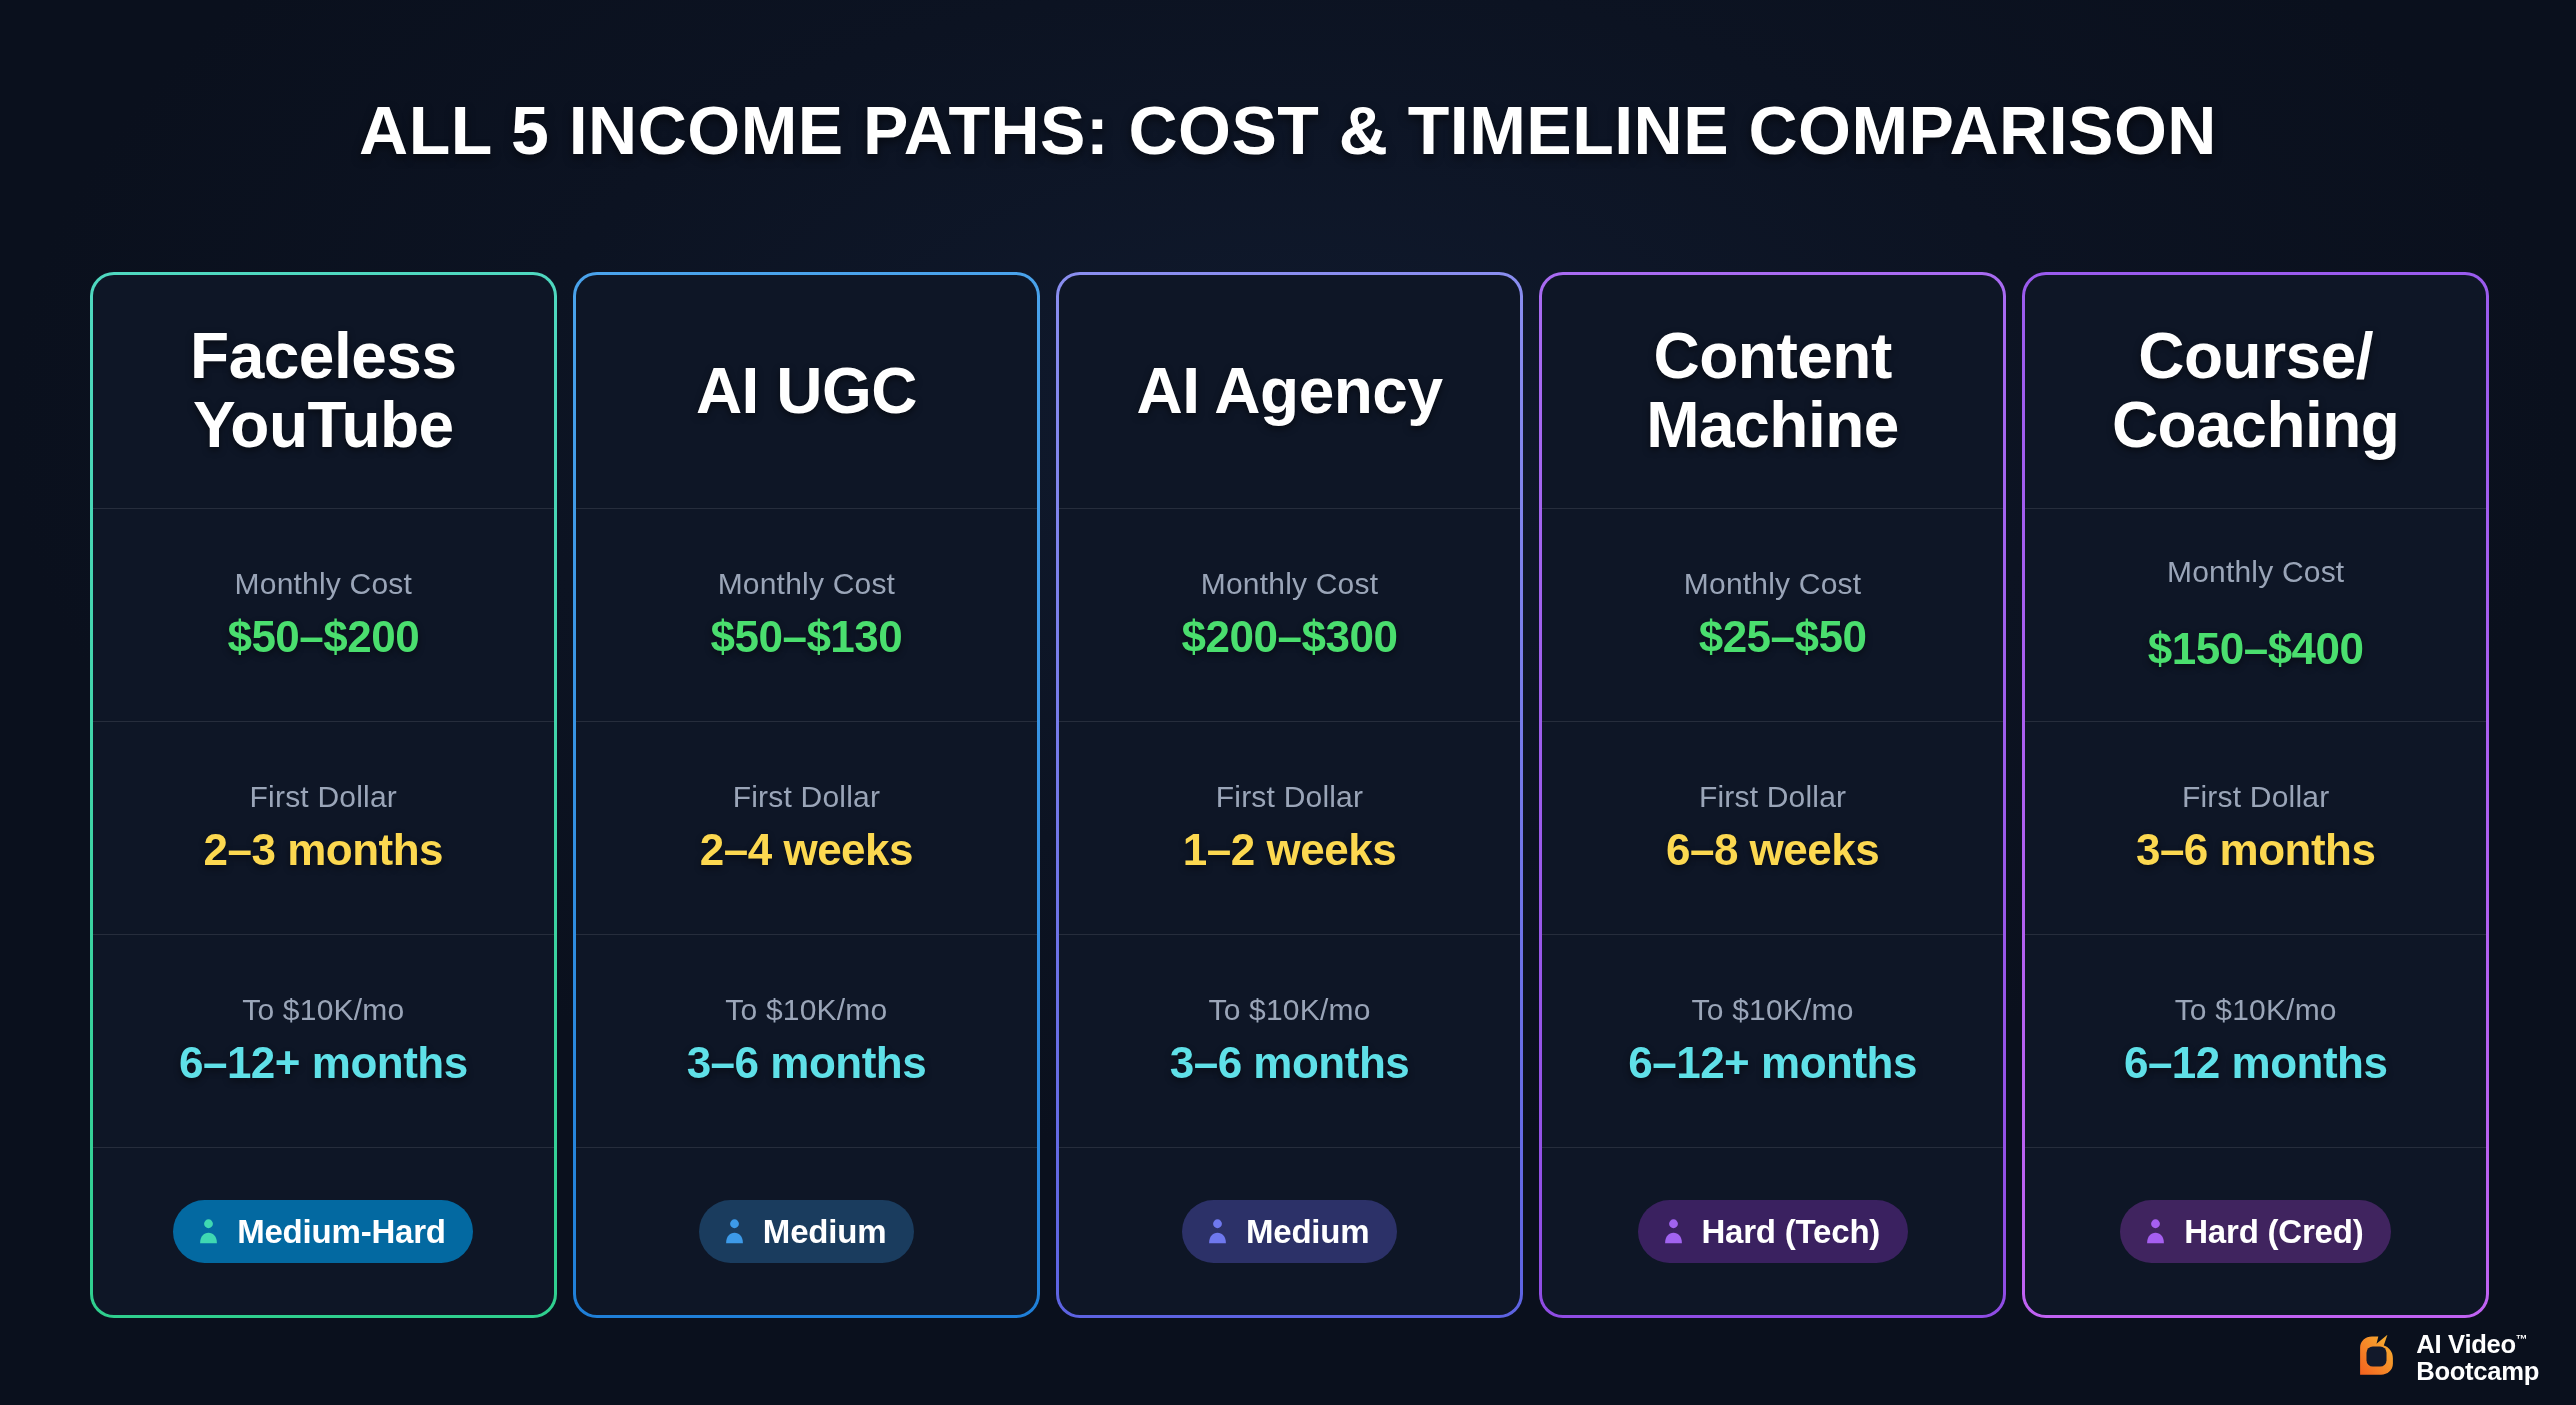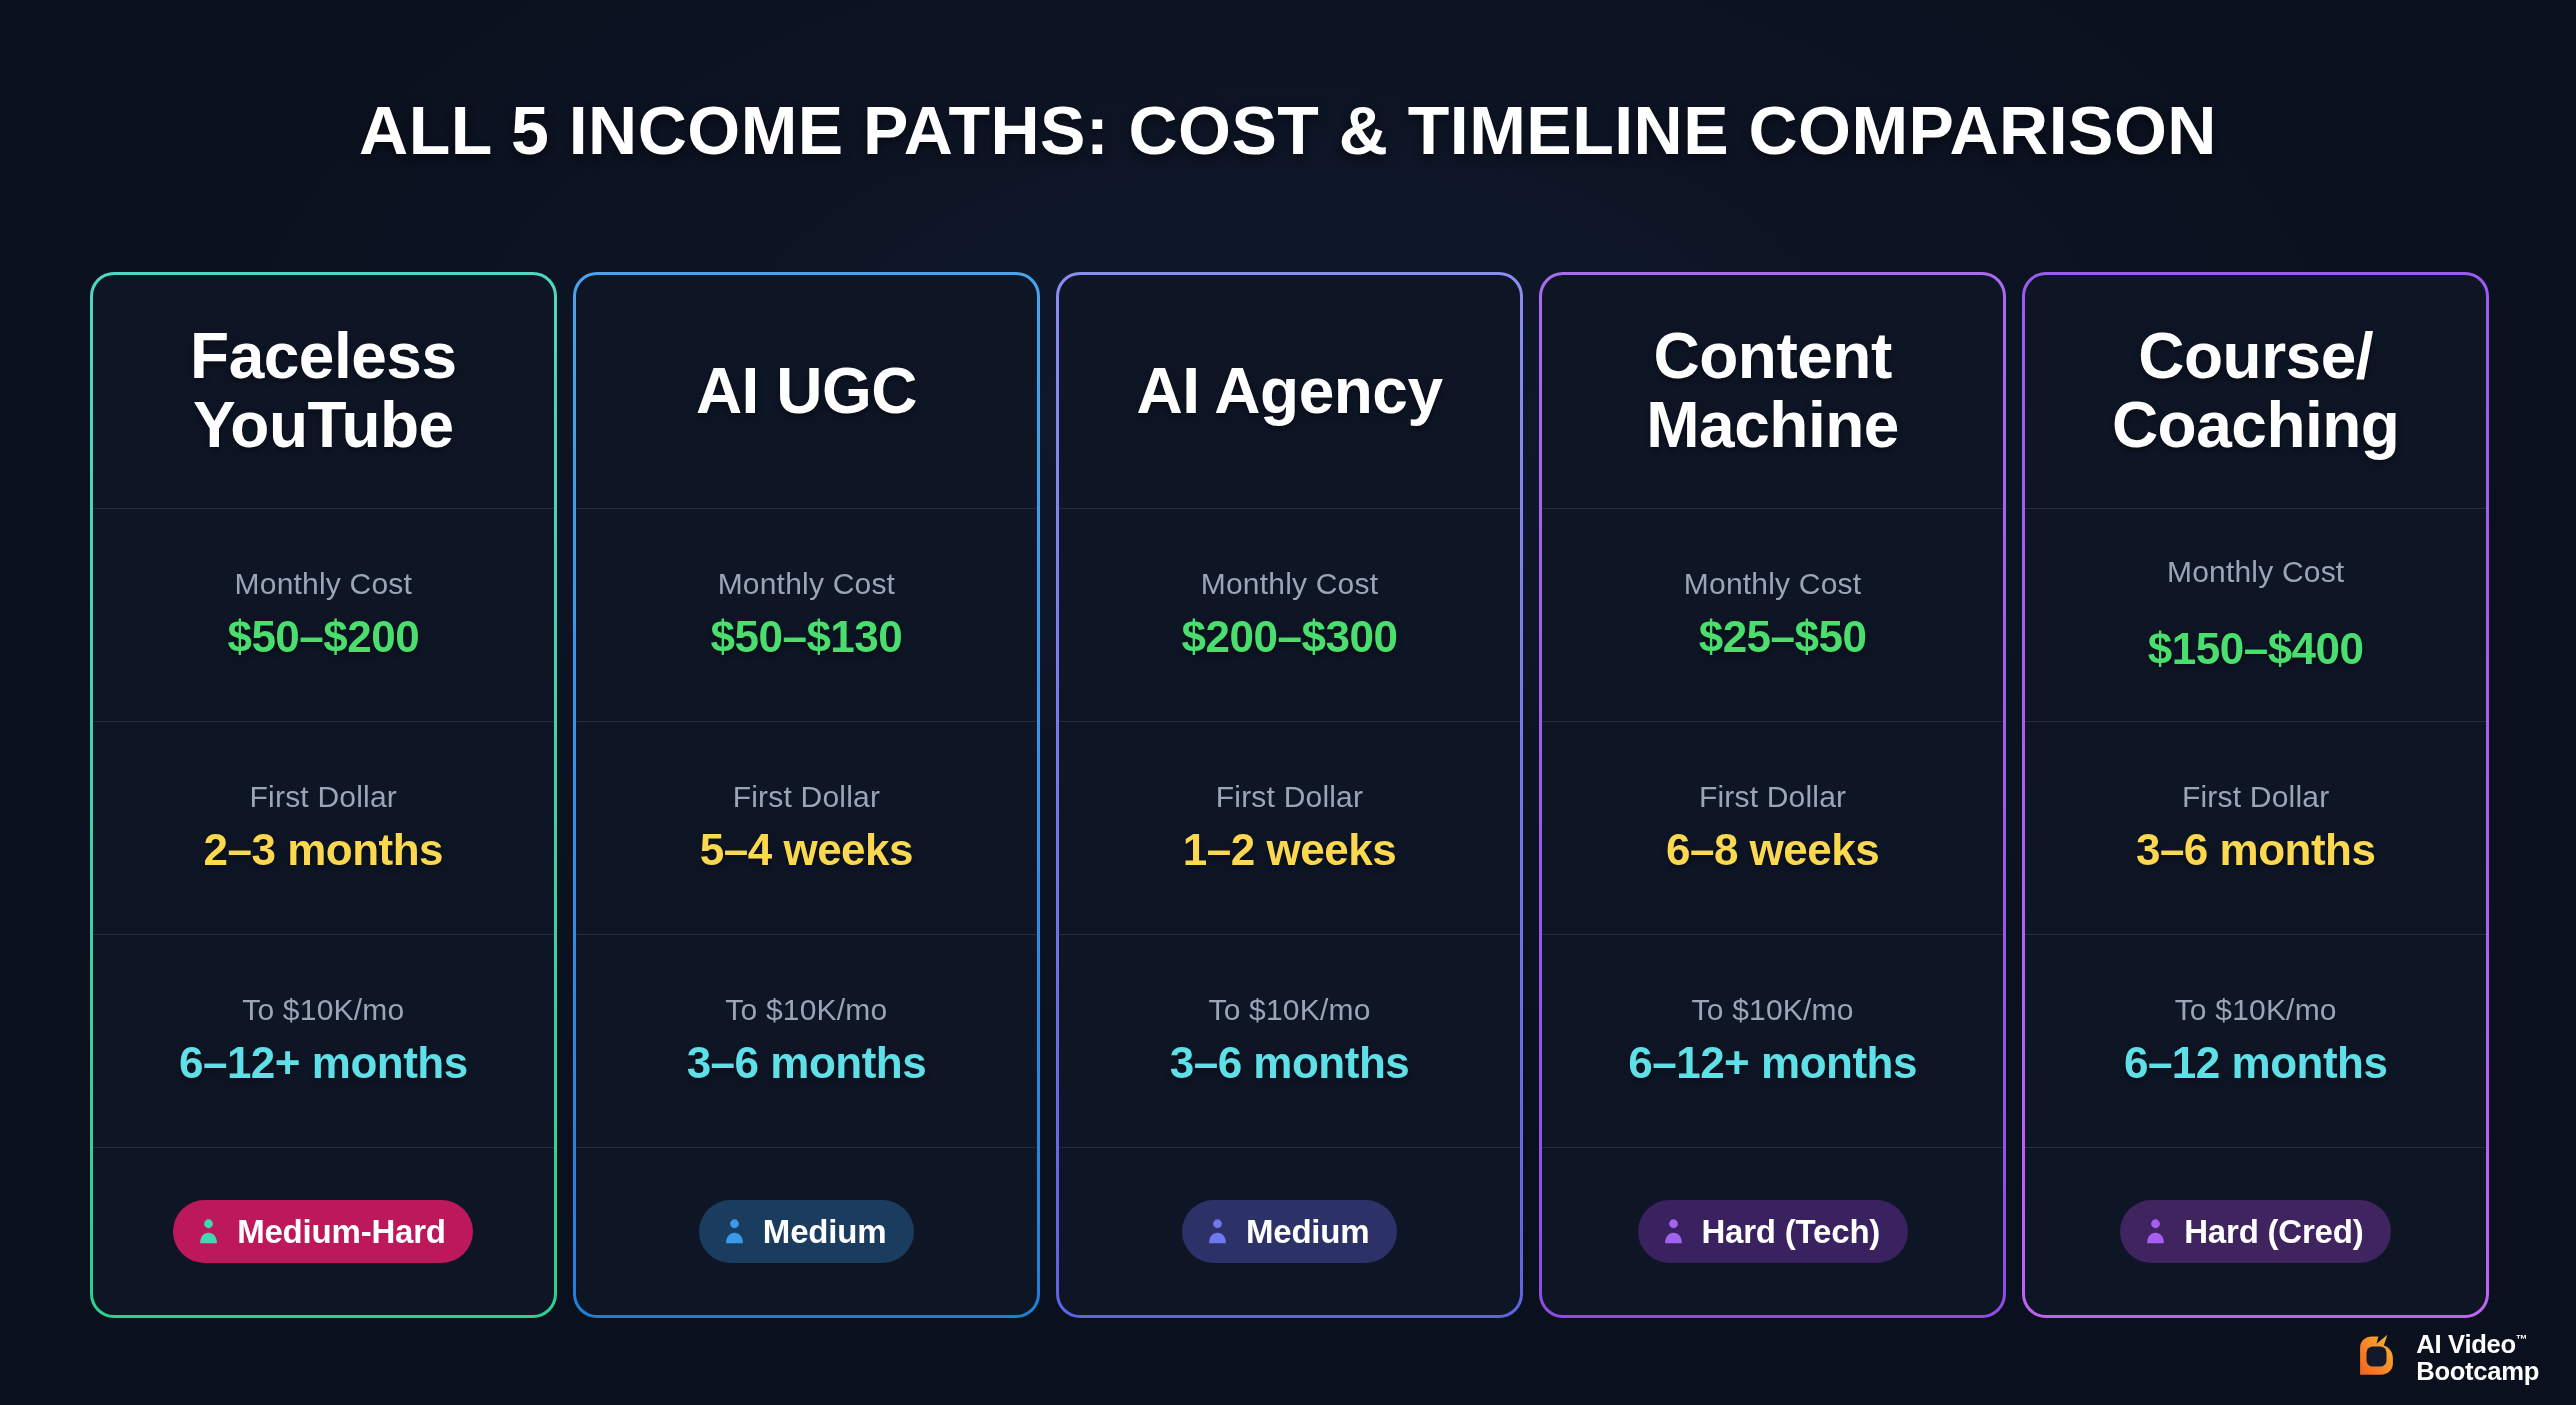--- a/index.html
+++ b/index.html
@@ -146,21 +146,21 @@
           </div>
           <div class="cell cell-row">
             <div class="row-label">First Dollar</div>
             <div class="row-value v-first" style="color: rgb(252, 216, 80);">2–3 months</div>
           </div>
           <div class="cell cell-row">
             <div class="row-label">To $10K/mo</div>
             <div class="row-value v-ten" style="color: rgb(95, 224, 232);">6–12+ months</div>
           </div>
           <div class="cell cell-badge">
-            <div class="badge" style="background: #be185d;">
+            <div class="badge" style="background: #0369a1;">
               <span>
                 <svg width="31" height="31" viewBox="0 0 24 24" aria-hidden="true">
                   <circle cx="12" cy="6" r="3.4" fill="#3fd8b2"></circle>
                   <path d="M5.5 21 C5.5 15.8 8.4 13 12 13 C15.6 13 18.5 15.8 18.5 21 Z" fill="#3fd8b2"></path>
                 </svg>
               </span>
               <span class="badge-label">Medium-Hard</span>
             </div>
           </div>
         </div>
@@ -169,21 +169,21 @@
         <div class="card-inner">
           <div class="cell cell-header">
             <div class="card-title"><span>AI UGC</span></div>
           </div>
           <div class="cell cell-row">
             <div class="row-label">Monthly Cost</div>
             <div class="row-value v-cost" style="color: rgb(74, 222, 110);">$50–$130</div>
           </div>
           <div class="cell cell-row">
             <div class="row-label">First Dollar</div>
-            <div class="row-value v-first" style="color: rgb(252, 216, 80);">5–4 weeks</div>
+            <div class="row-value v-first" style="color: rgb(252, 216, 80);">2–4 weeks</div>
           </div>
           <div class="cell cell-row">
             <div class="row-label">To $10K/mo</div>
             <div class="row-value v-ten" style="color: rgb(95, 224, 232);">3–6 months</div>
           </div>
           <div class="cell cell-badge">
             <div class="badge" style="background: rgb(26, 60, 94);">
               <span>
                 <svg width="31" height="31" viewBox="0 0 24 24" aria-hidden="true">
                   <circle cx="12" cy="6" r="3.4" fill="#3d9ae8"></circle>

